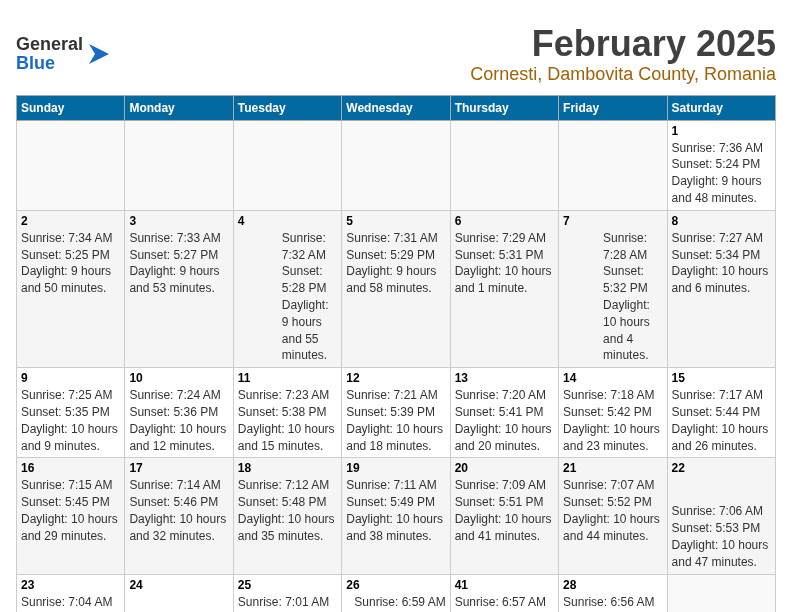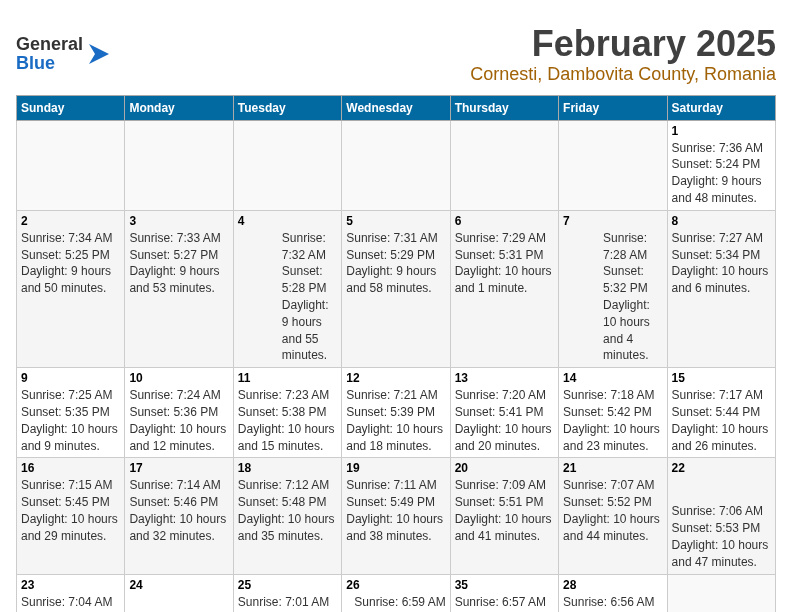--- a/index.html
+++ b/index.html
@@ -285,21 +285,21 @@
 Sunset: 5:57 PM
 Daylight: 10 hours and 56 minutes.</div>
         </td>
         <td>
           <div class="day-number">26</div>
           <div class="day-info" style="white-space: pre-line; text-align: right;">Sunrise: 6:59 AM
 Sunset: 5:59 PM
 Daylight: 10 hours and 59 minutes.</div>
         </td>
         <td>
-          <div class="day-number">35</div>
+          <div class="day-number">41</div>
           <div class="day-info" style="white-space: pre-line;">Sunrise: 6:57 AM
 Sunset: 6:00 PM
 Daylight: 11 hours and 2 minutes.</div>
         </td>
         <td>
           <div class="day-number">28</div>
           <div class="day-info" style="white-space: pre-line;">Sunrise: 6:56 AM
 Sunset: 6:01 PM
 Daylight: 11 hours and 5 minutes.</div>
         </td>

